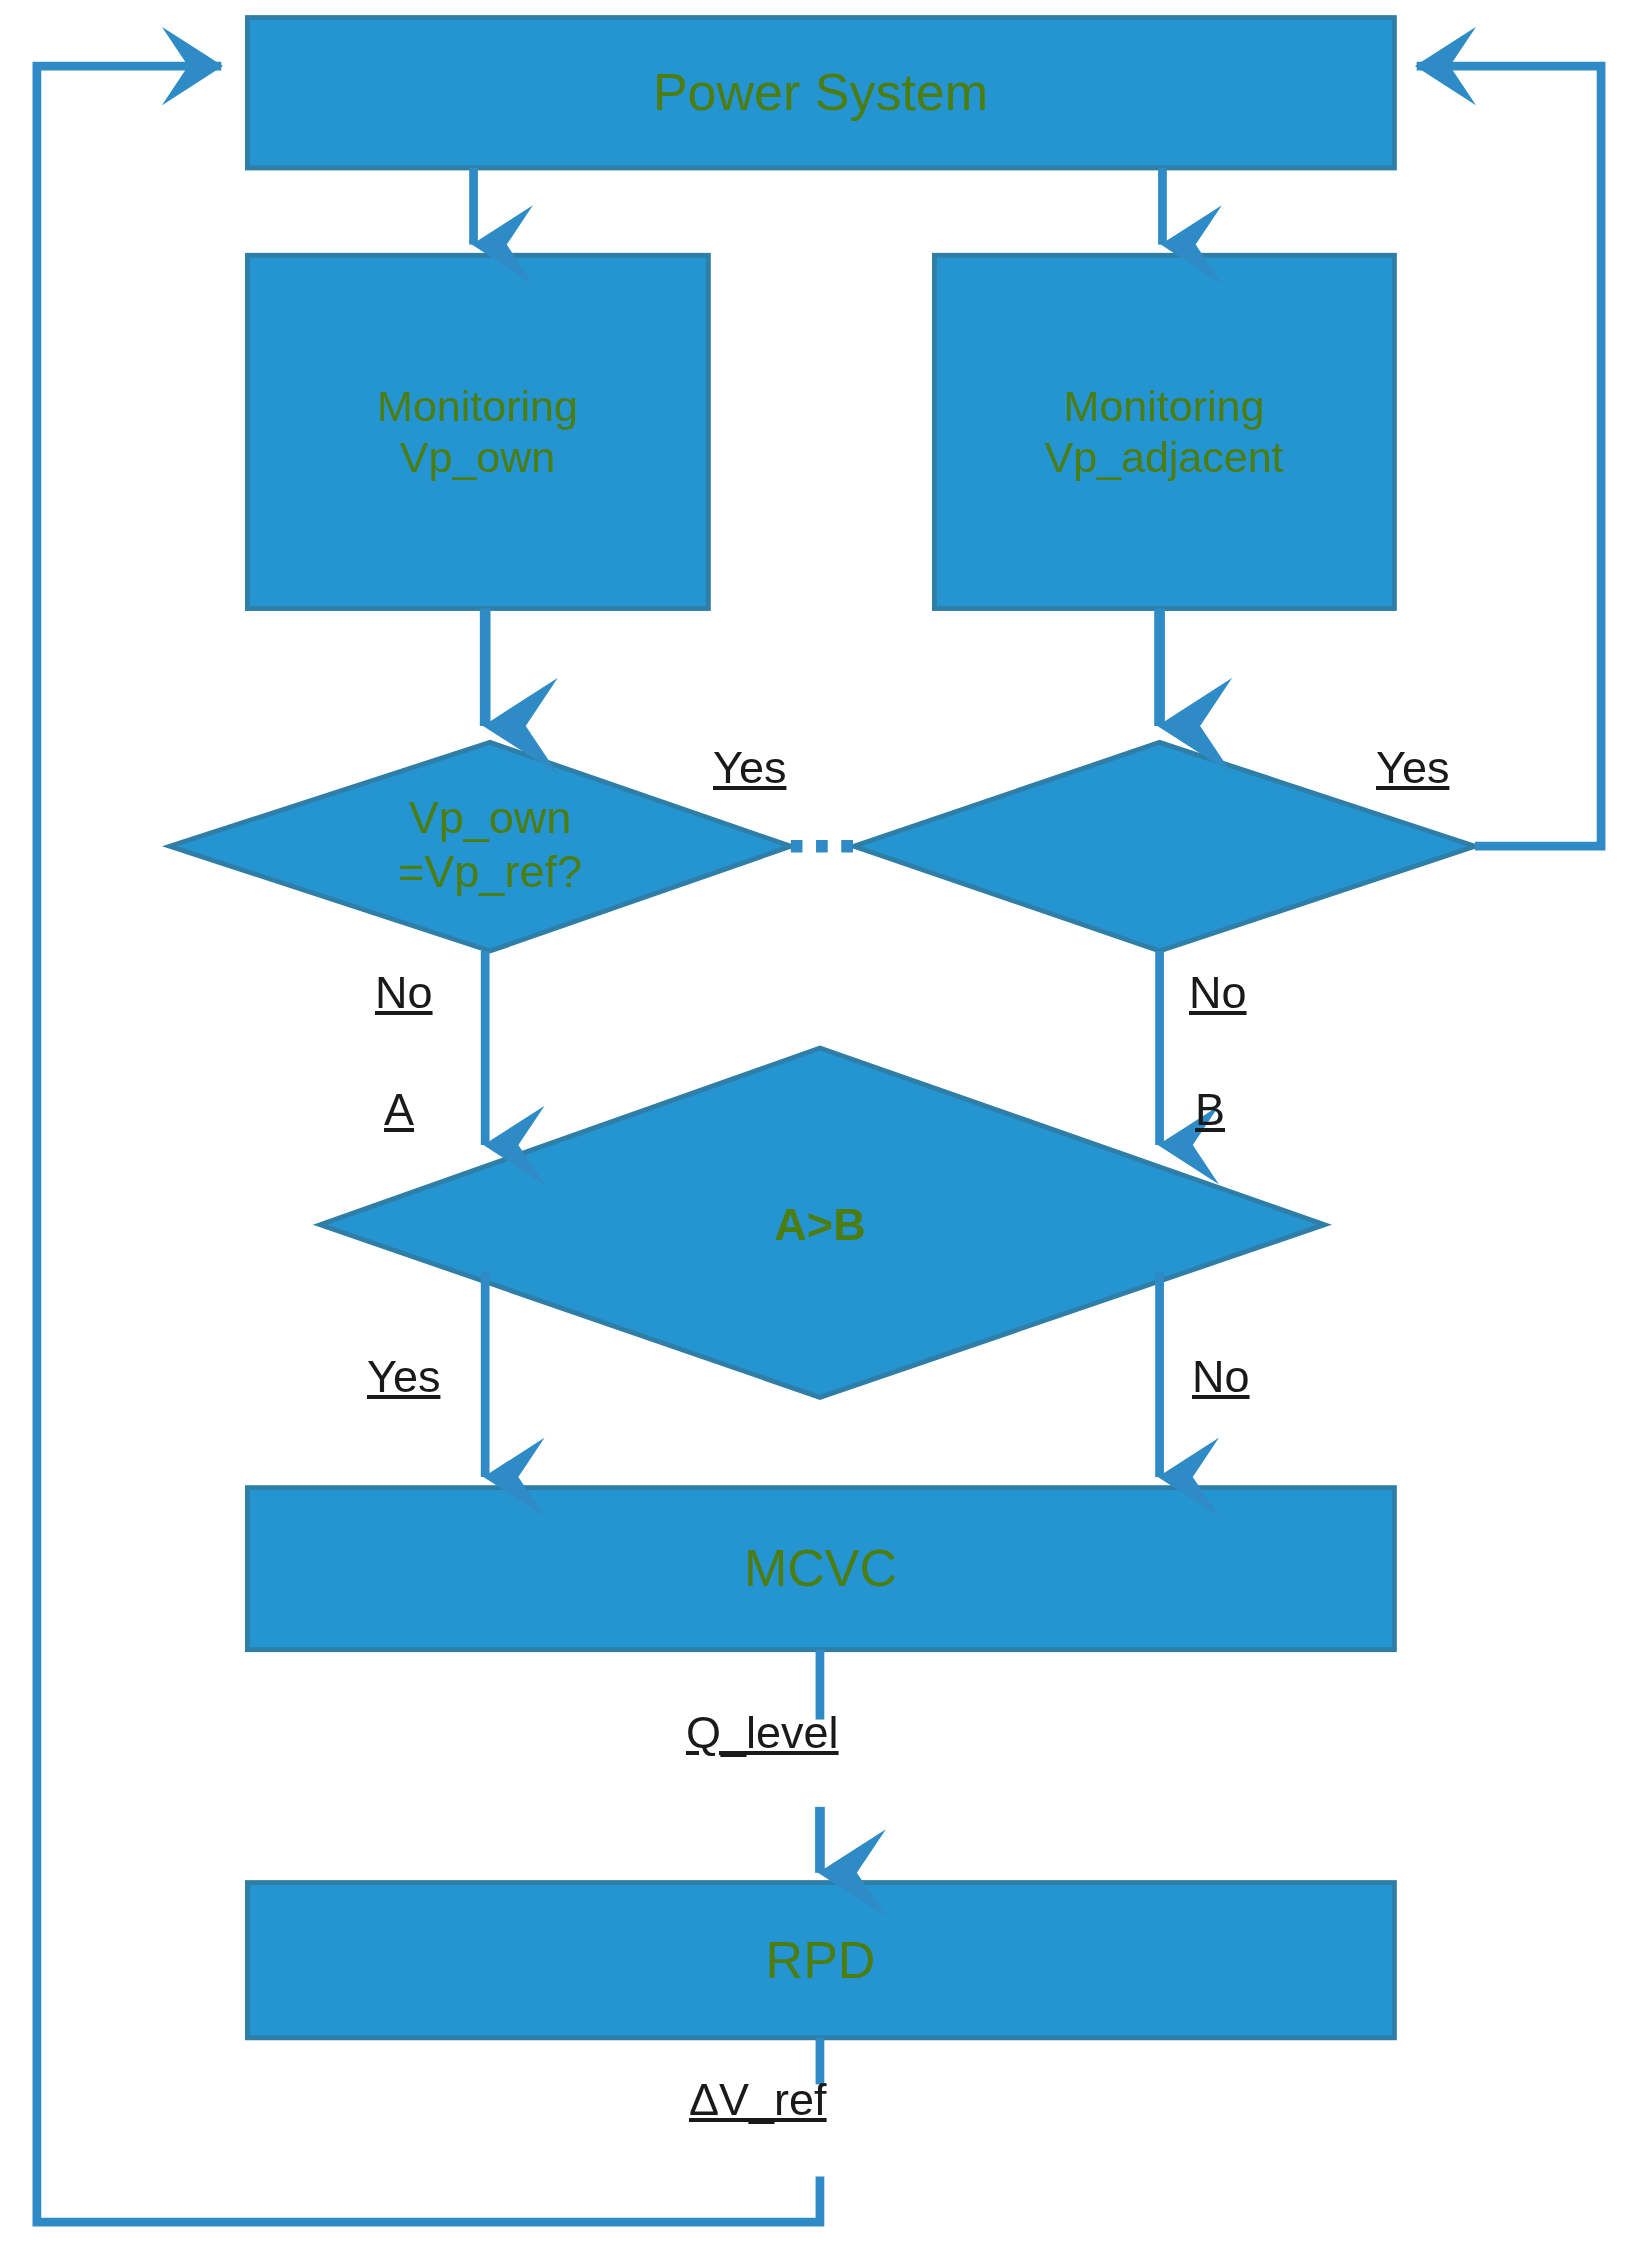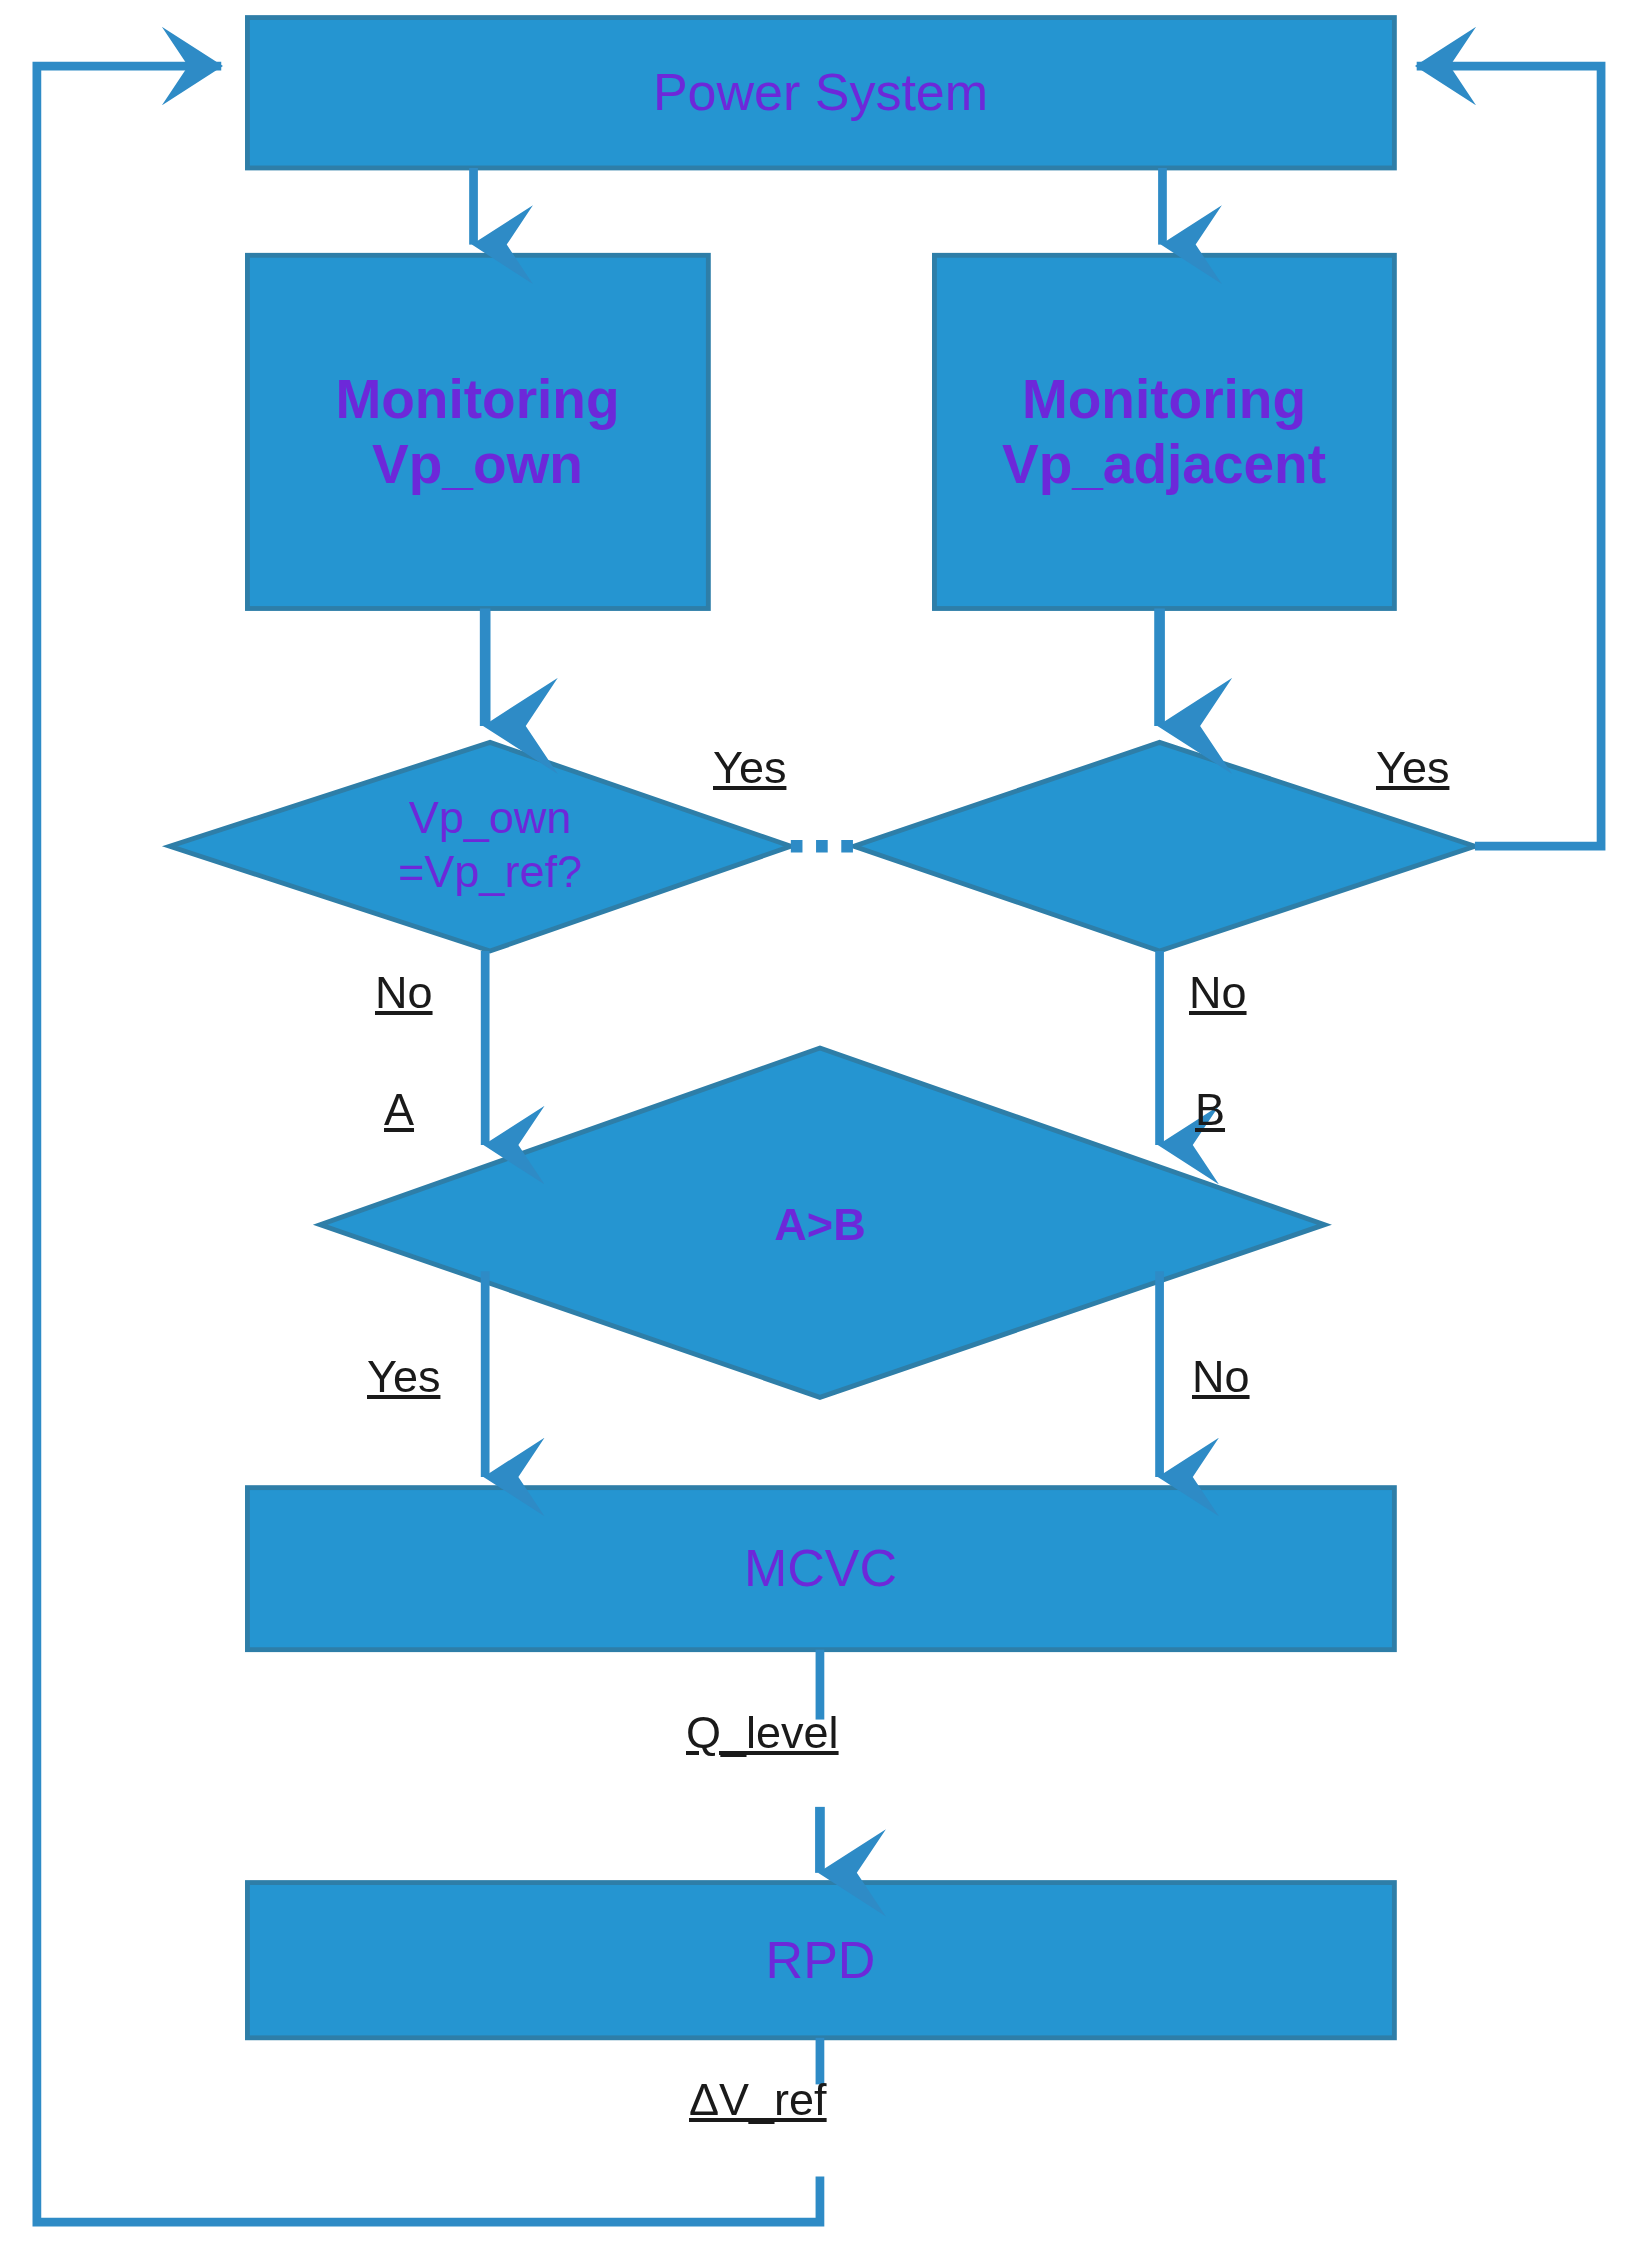--- a/index.html
+++ b/index.html
@@ -24,38 +24,38 @@
     top: 0;
     width: 1636px;
     height: 2264px;
   }
   .node-label {
     position: absolute;
     display: flex;
     align-items: center;
     justify-content: center;
     text-align: center;
-    color: #6d28d9;
+    color: #4d7c0f;
     font-family: "Liberation Sans", sans-serif;
     line-height: 1.18;
     white-space: pre-line;
     pointer-events: none;
   }
   .edge-label {
     position: absolute;
     color: #1a1a1a;
     font-family: "Liberation Sans", sans-serif;
     font-size: 45px;
     line-height: 1;
     white-space: nowrap;
     pointer-events: none;
     text-decoration: underline;
   }
   .box-text-lg  { font-size: 52px; }
-  .box-text-md  { font-size: 55px; font-weight: bold; }
+  .box-text-md  { font-size: 43px; }
   .diamond-text { font-size: 45px; }
 </style>
 </head>
 <body>
 
 <div id="canvas">
 
   <svg id="flow-svg" viewBox="0 0 1686 2333">
     <defs>
       <marker id="arrowDown" markerWidth="9" markerHeight="9" refX="4.5" refY="7.4" orient="auto" markerUnits="strokeWidth">

